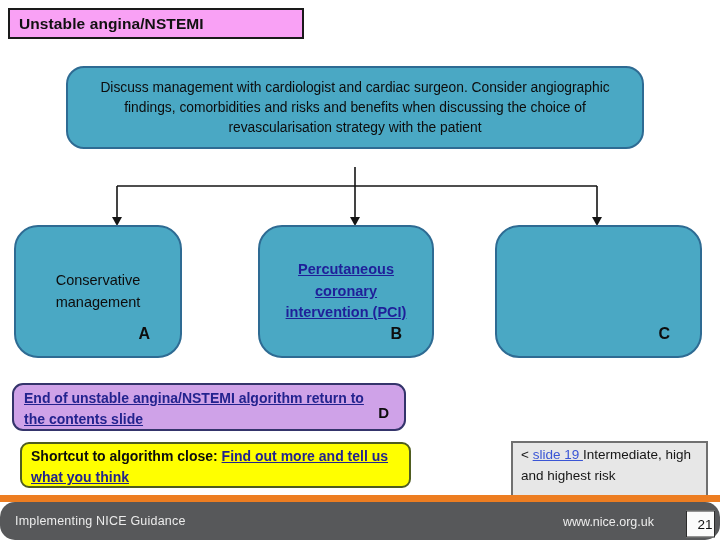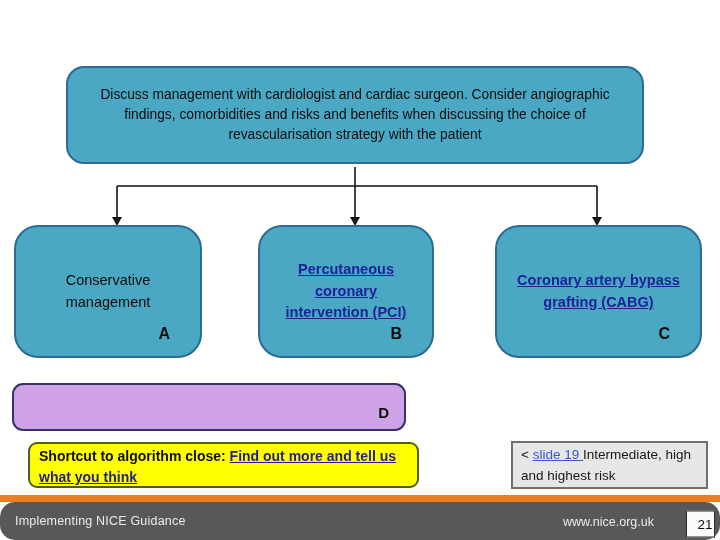--- a/index.html
+++ b/index.html
@@ -26,21 +26,21 @@
     padding-left: 9px;
     font-size: 15.5px;
     font-weight: 600;
     letter-spacing: 0.1px;
   }
 
   
   .discussion-box {
     position: absolute;
     left: 66px; top: 66px;
-    width: 578px; height: 98px;
+    width: 578px; height: 83px;
     background: var(--teal, #4AA8C4);
     border: 2.5px solid var(--teal-border, #2E6B93);
     border-radius: 18px;
     display: flex; align-items: center; justify-content: center;
     text-align: center;
     padding: 6px 26px;
     font-size: 13.8px;
     line-height: 1.45;
     color: #0d0d0d;
   }
@@ -60,21 +60,21 @@
     top: 225px; height: 133px;
     background: var(--teal, #4AA8C4);
     border: 2.5px solid var(--teal-border, #2E6B93);
     border-radius: 24px;
     display: flex; align-items: center; justify-content: center;
     text-align: center;
     padding: 8px 14px;
     font-size: 14.5px;
     line-height: 1.5;
   }
-  .option-a { left: 14px;  width: 188px; }
+  .option-a { left: 14px;  width: 168px; }
   .option-b { left: 258px; width: 176px; }
   .option-c { left: 495px; width: 207px; }
   .option-a .option-label { max-width: 130px; color: #0d0d0d; }
   .option-link {
     color: var(--link-indigo, #1F1F99);
     font-weight: 600;
     text-decoration: underline;
     cursor: pointer;
   }
   .option-letter {
@@ -103,42 +103,42 @@
   }
   .end-letter {
     position: absolute;
     right: 15px; bottom: 5px;
     font-size: 15px; font-weight: 700; color: #0d0d0d;
   }
 
   
   .shortcut-box {
     position: absolute;
-    left: 28px; top: 442px;
+    left: 20px; top: 442px;
     width: 391px; height: 46px;
     background: var(--yellow, #FFFF00);
     border: 2.5px solid var(--yellow-border, #4F5D20);
     border-radius: 9px;
     padding: 2px 0 2px 9px;
     font-size: 14px;
     font-weight: 600;
     line-height: 1.5;
     color: #0d0d0d;
   }
   .shortcut-box a {
     color: var(--link-navy, #23238E);
     text-decoration: underline;
     cursor: pointer;
   }
 
   
   .nav-box {
     position: absolute;
     left: 511px; top: 441px;
-    width: 197px; height: 48px;
+    width: 197px; height: 60px;
     background: var(--grey-fill, #E7E7E7);
     border: 2px solid var(--grey-border, #707070);
     padding: 2px 6px 2px 8px;
     font-size: 13.5px;
     line-height: 1.55;
     color: #161616;
   }
   .nav-box a {
     color: var(--link-blue, #3A55D5);
     text-decoration: underline;
@@ -183,20 +183,23 @@
     font-size: 13.5px;
     margin-top: 6px;
     padding-left: 9px;
   }
 </style>
 </head>
 <body>
 
 <div class="slide">
 
+  <div class="title-box">
+    <span>Unstable angina/NSTEMI</span>
+  </div>
 
   <div class="discussion-box">
     <span>Discuss management with cardiologist and cardiac surgeon. Consider angiographic findings, comorbidities and risks and benefits when discussing the choice of revascularisation strategy with the patient</span>
   </div>
 
   <svg class="connectors" viewBox="0 0 720 540" aria-hidden="true">
     <line x1="355" y1="167" x2="355" y2="219"></line>
     <line x1="117" y1="186" x2="597" y2="186"></line>
     <line x1="117" y1="186" x2="117" y2="219"></line>
     <line x1="597" y1="186" x2="597" y2="219"></line>
@@ -209,25 +212,25 @@
     <span class="option-label">Conservative management</span>
     <span class="option-letter">A</span>
   </div>
 
   <div class="option-box option-b">
     <a class="option-link">Percutaneous coronary intervention (PCI)</a>
     <span class="option-letter">B</span>
   </div>
 
   <div class="option-box option-c">
-    <a class="option-link">Coronary artery bypass grafting (CABG)</a>
     <span class="option-letter">C</span>
   </div>
 
   <div class="end-box">
+    <a>End of unstable angina/NSTEMI algorithm return to the contents slide</a>
     <span class="end-letter">D</span>
   </div>
 
   <div class="shortcut-box">
     <span>Shortcut to algorithm close: </span><a>Find out more and tell us what you think</a>
   </div>
 
   <div class="nav-box">
     <span>&lt; </span><a>slide 19 </a><span>Intermediate, high and highest risk</span>
   </div>

